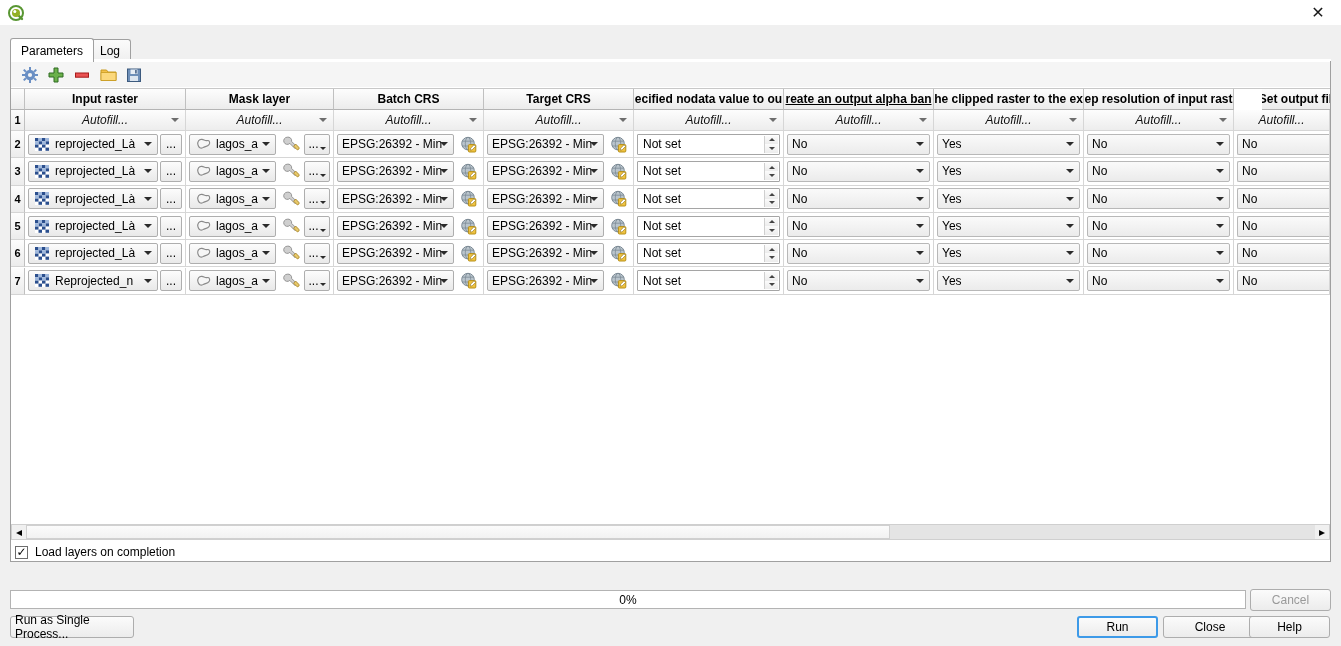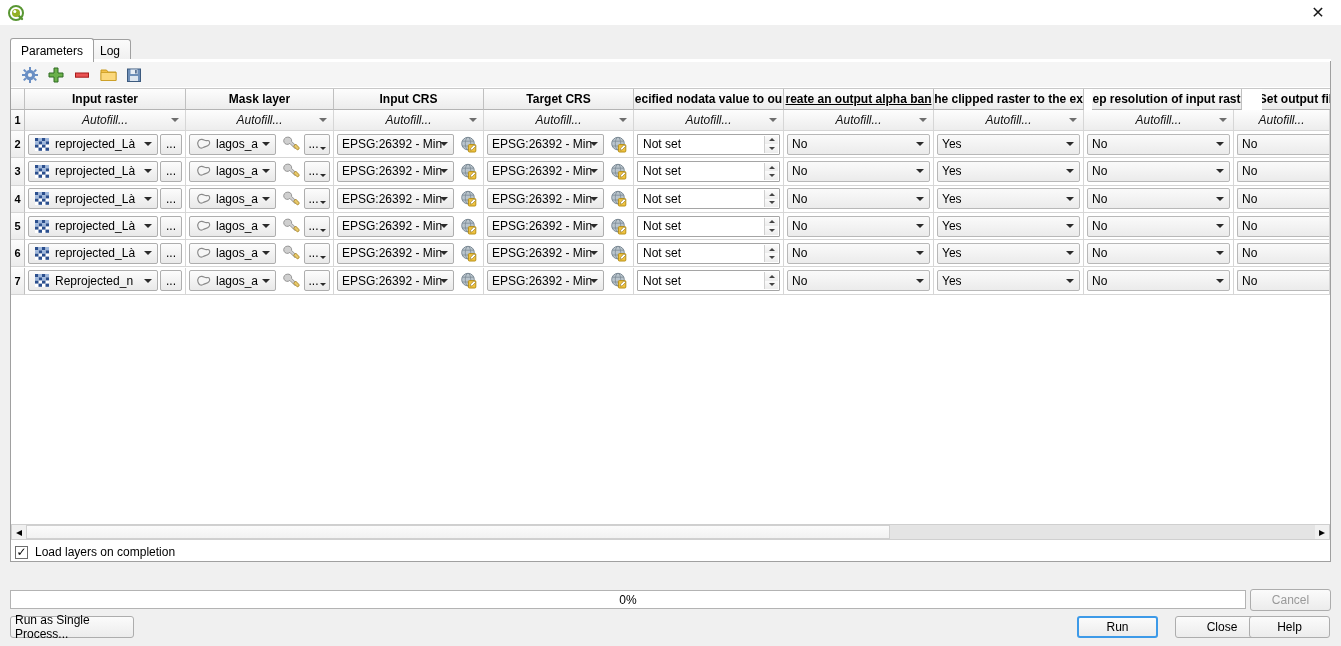--- a/index.html
+++ b/index.html
@@ -226,21 +226,21 @@
     background: linear-gradient(to bottom,#fbfbfb 0%,#ececec 100%);
     border: 1px solid #adadad; border-radius: 3px;
     display: flex; align-items: center; justify-content: center;
     font-size: 12px; color: #000;
   }
   .btn.disabled { color: #9a9a9a; }
   .btn.focus { border: 2px solid #3d9ae8; }
   #btn-cancel { left: 1250px; top: 589px; width: 81px; }
   #btn-runsingle { left: 10px; top: 616px; width: 124px; padding:0 4px; }
   #btn-run { left: 1077px; top: 616px; width: 81px; }
-  #btn-close { left: 1163px; top: 616px; width: 94px; margin-left: 12px; }
+  #btn-close { left: 1163px; top: 616px; width: 94px; }
   #btn-help { left: 1249px; top: 616px; width: 81px; }
 </style>
 </head>
 <body>
 
 <div id="titlebar">
   <span class="qgis-logo">
     <svg width="16" height="16" viewBox="0 0 16 16">
       <circle cx="8" cy="8" r="7" fill="none" stroke="#589632" stroke-width="2"></circle>
       <path d="M9 9 L14 14" stroke="#589632" stroke-width="2.4" stroke-linecap="round"></path>
@@ -300,26 +300,26 @@
       <rect x="4" y="9" width="8" height="5" fill="#dde6f0"></rect>
     </svg>
   </div>
 </div>
 
 <div id="tablewrap">
   <div id="hdrrow">
       <div class="hcell corner" style="left: 0px; width: 14px;"></div>
       <div class="hcell" style="left: 14px; width: 161px;">Input raster</div>
       <div class="hcell" style="left: 175px; width: 148px;">Mask layer</div>
-      <div class="hcell" style="left: 323px; width: 150px;">Input CRS</div>
+      <div class="hcell" style="left: 323px; width: 150px;">Batch CRS</div>
       <div class="hcell" style="left: 473px; width: 150px;">Target CRS</div>
       <div class="hcell" style="left: 623px; width: 150px;">ecified nodata value to ou</div>
       <div class="hcell" style="left: 773px; width: 150px; text-decoration: underline;">reate an output alpha ban</div>
       <div class="hcell" style="left: 923px; width: 150px;">he clipped raster to the ex</div>
-      <div class="hcell" style="left: 1073px; width: 150px; margin-left: 8px;">ep resolution of input rast</div>
+      <div class="hcell" style="left: 1073px; width: 150px;">ep resolution of input rast</div>
       <div class="hcell" style="left: 1223px; width: 96px; margin-left: 28px;">Set output file res</div>
     </div>
   <div id="rowsarea">
       <div class="trow af-row" style="top: 0px; height: 21px;">
         <div class="rnum" style="top: 0px; height: 21px;">1</div>
         <div class="cell" style="left: 14px; width: 161px;">
           <div class="autofill">
             <span>Autofill...</span>
             <span class="arr"></span>
           </div>

